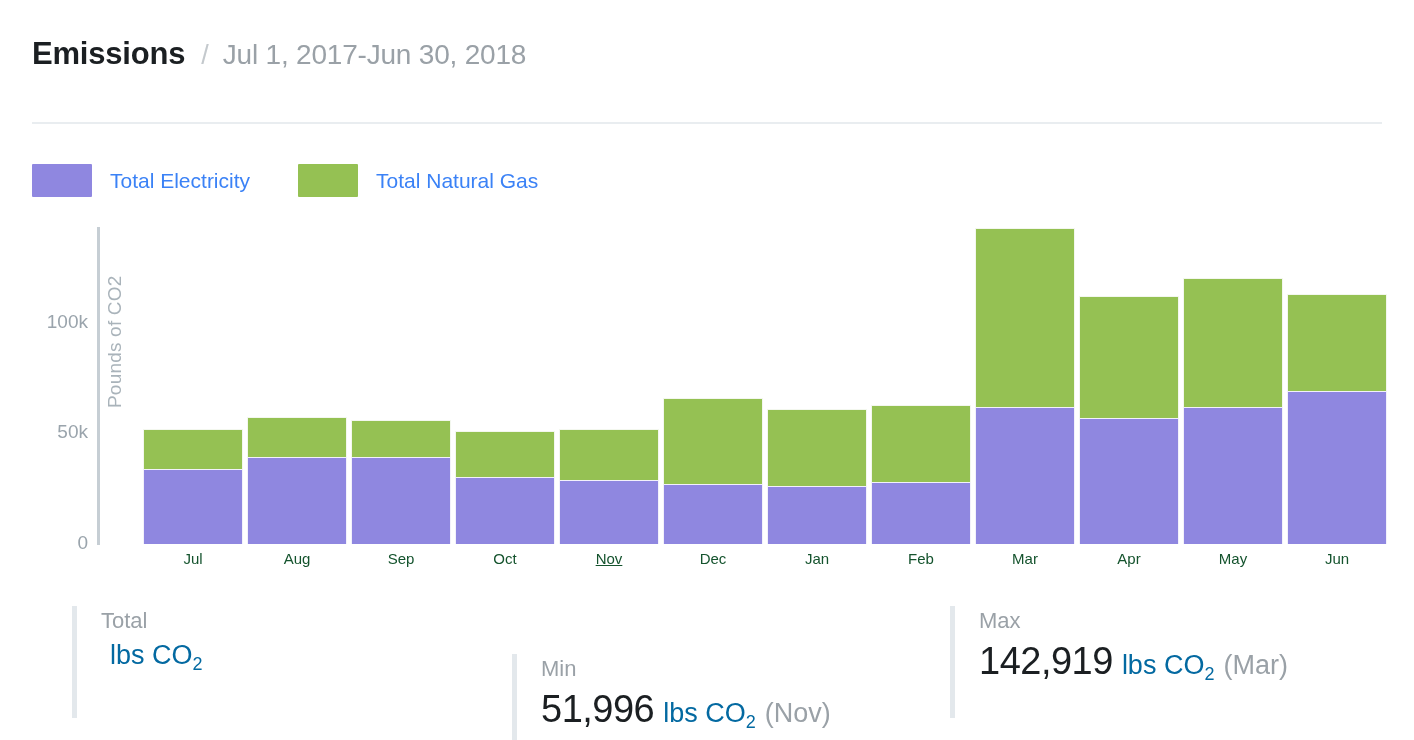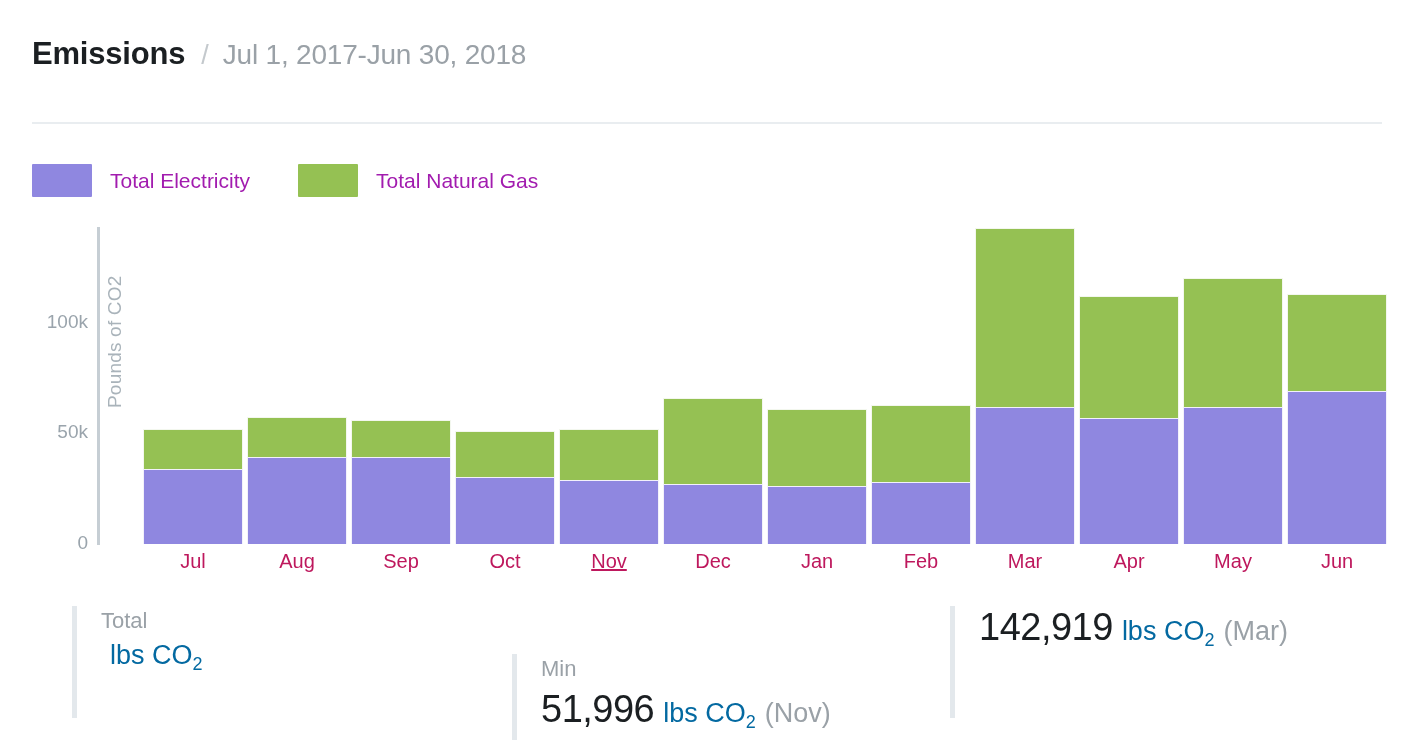--- a/index.html
+++ b/index.html
@@ -53,21 +53,21 @@
     display: flex; align-items: center;
   }
   .legend-item { display: flex; align-items: center; margin-right: 48px; }
   .legend-swatch {
     width: 60px; height: 33px;
     border-radius: 1px;
     margin-right: 18px;
   }
   .legend-label {
     font-size: 21px;
-    color: #a21caf;
+    color: #3b82f6;
   }
 
   
   .chart {
     position: absolute;
     left: 0; top: 212px;
     width: 1414px; height: 370px;
   }
   .axis-line {
     position: absolute;
@@ -111,22 +111,22 @@
 
   .xlabels {
     position: absolute;
     left: 143px; top: 338px;
     width: 1249px; height: 30px;
   }
   .xlabel {
     position: absolute;
     width: 100px;
     text-align: center;
-    font-size: 20px;
-    color: #be185d;
+    font-size: 15px;
+    color: #14532d;
   }
 
   
   .stats {
     position: absolute;
     left: 0; top: 606px;
     width: 1414px; height: 120px;
     display: flex;
   }
   .stat {
@@ -282,20 +282,21 @@
         <div class="stat-rule"></div>
         <div class="stat-label">Min</div>
         <div class="stat-value-row">
           <span class="stat-number">51,996</span>
           <span class="stat-unit">lbs CO<sub>2</sub></span>
           <span class="stat-note">(Nov)</span>
         </div>
       </div>
       <div class="stat" style="position: absolute; left: 950px;">
         <div class="stat-rule"></div>
+        <div class="stat-label">Max</div>
         <div class="stat-value-row">
           <span class="stat-number">142,919</span>
           <span class="stat-unit">lbs CO<sub>2</sub></span>
           <span class="stat-note">(Mar)</span>
         </div>
       </div>
     </div>
 
 </div>
 

